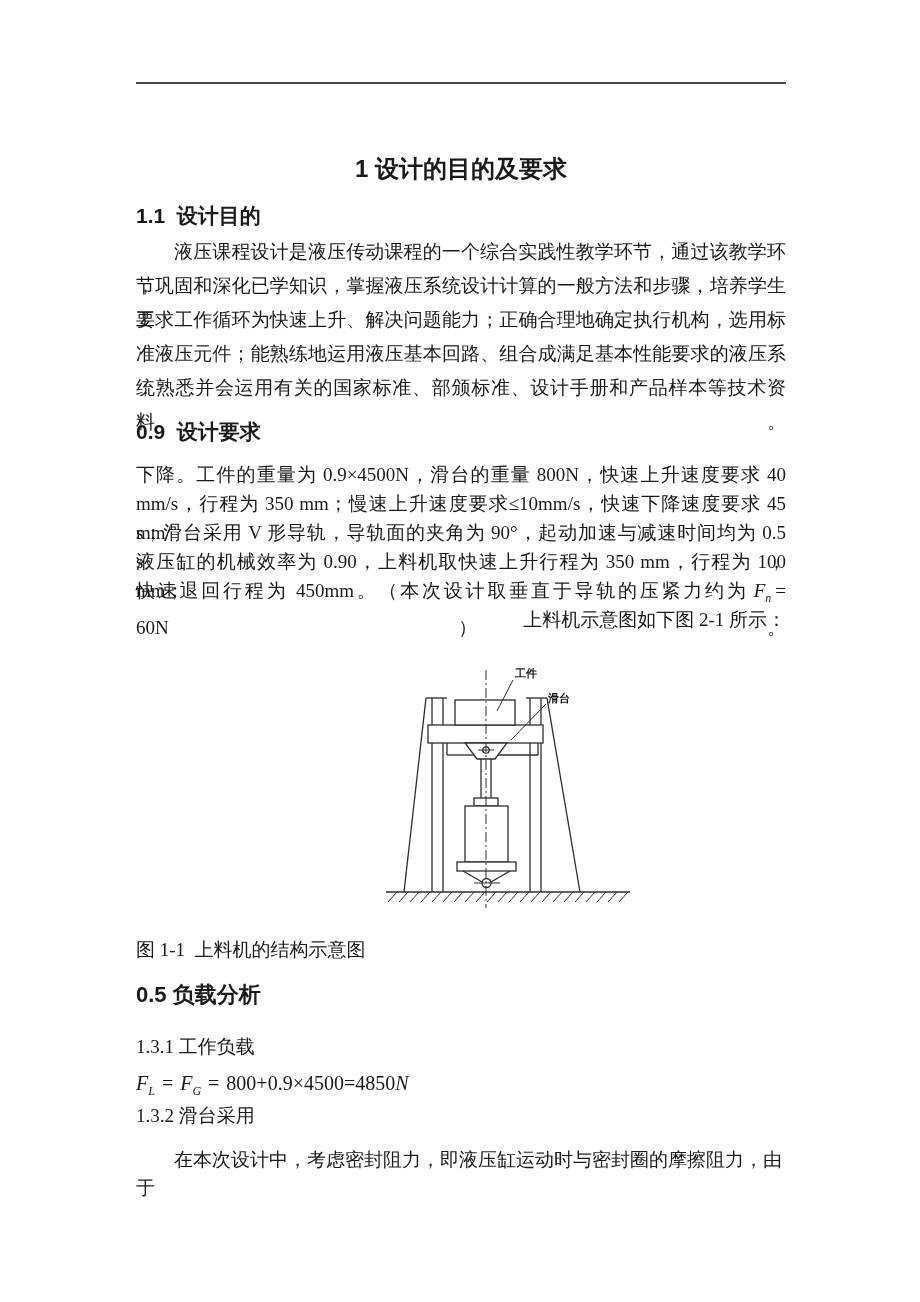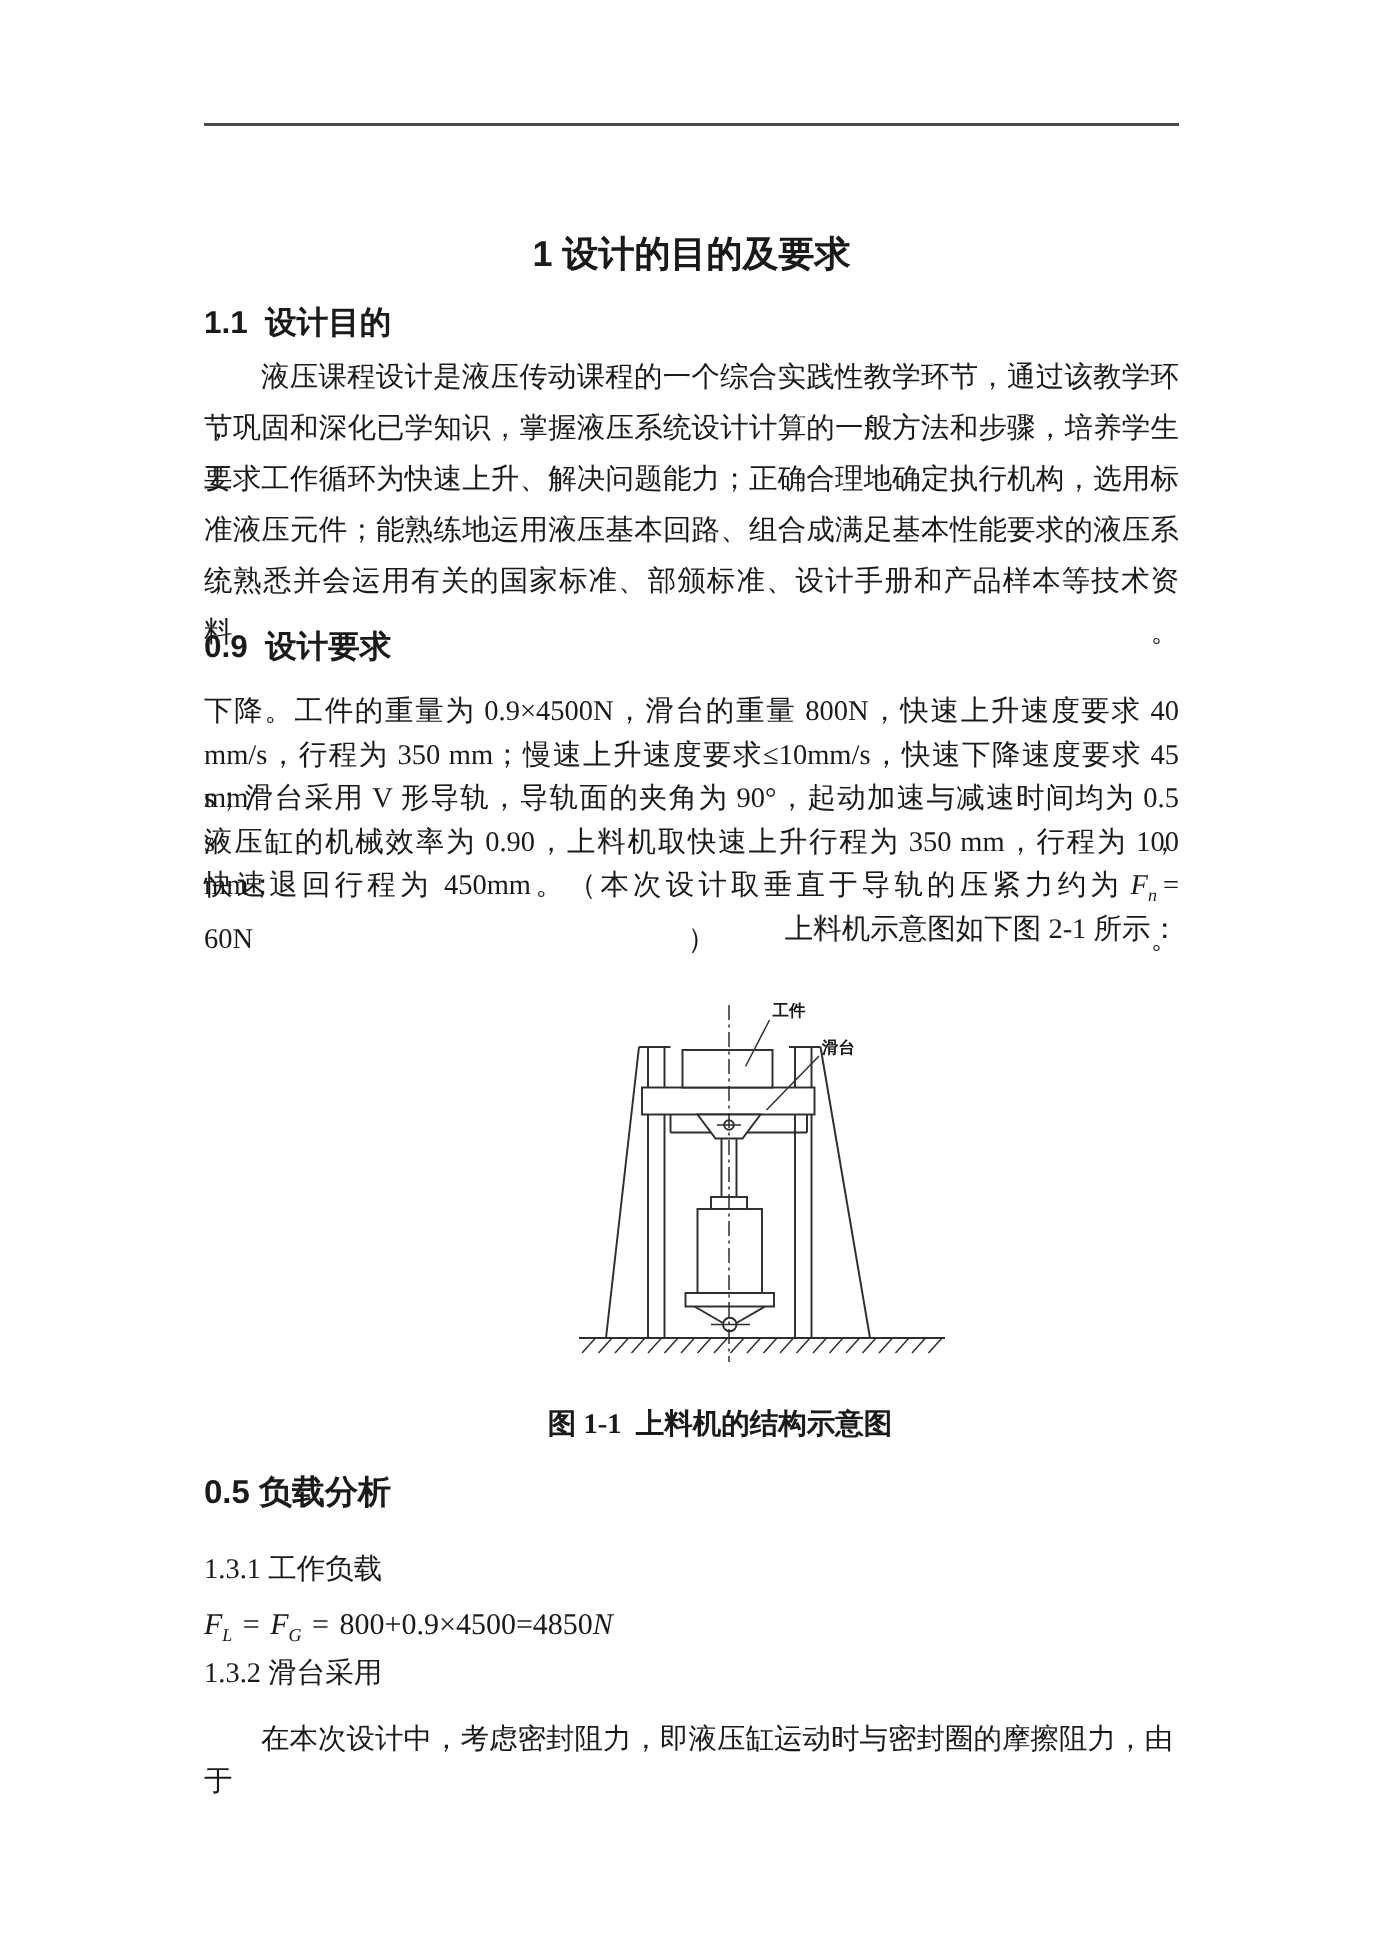--- a/index.html
+++ b/index.html
@@ -35,21 +35,21 @@
   #p11{top:235px;}
   #p12{top:460px;}
   #p11 .ln{height:34px;line-height:34px;}
   #p12 .ln{height:29px;line-height:29px;}
   .ln{text-align:justify;text-align-last:justify;}
   .ln.noj{text-align:right;text-align-last:auto;}
   .ind{text-indent:38px;}
   #p13{top:1146px;line-height:28px;text-indent:38px;}
   .caption{
     position:absolute;left:136px;top:936px;width:688px;
-    text-align:center;font-size:19px;line-height:28px;white-space:pre;font-weight:bold;
+    font-size:19px;line-height:28px;white-space:pre;
   }
   .formula{
     position:absolute;left:136px;top:1068px;width:650px;
     font-size:20px;line-height:30px;
   }
   .fv{font-style:italic;}
   .fs{font-style:italic;font-size:12px;}
   .feq{margin:0 7px;}
   .inline-var{font-style:italic;margin-left:5px;}
   .inline-sub{font-style:italic;font-size:12px;}

